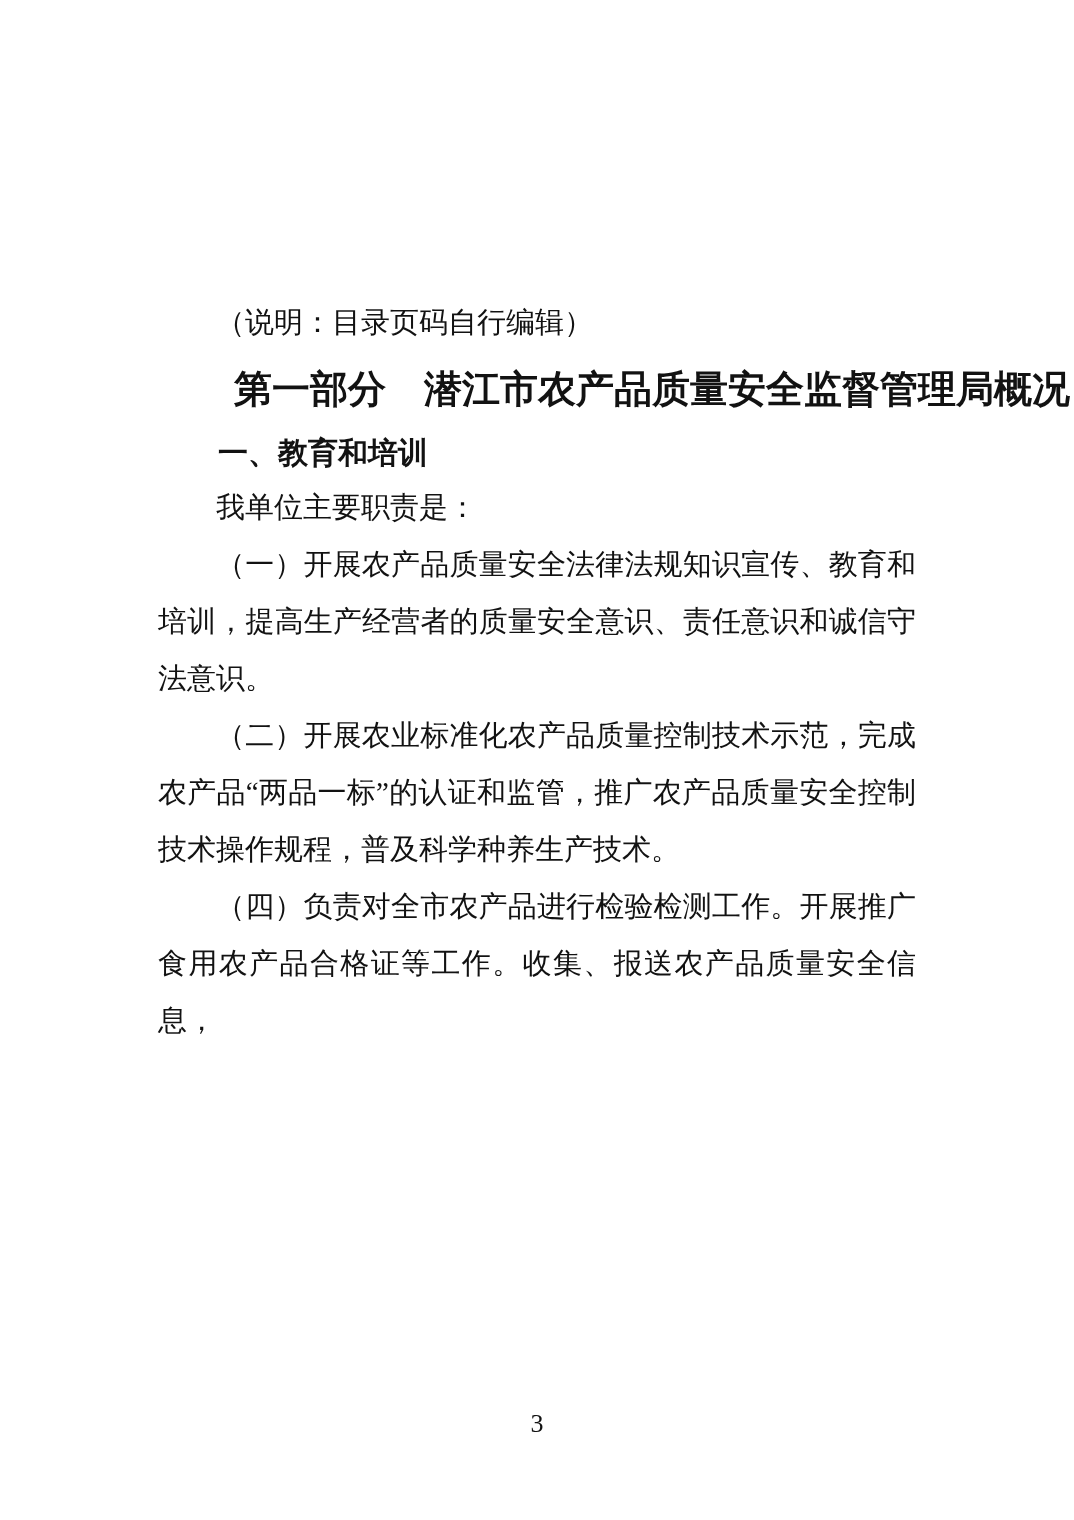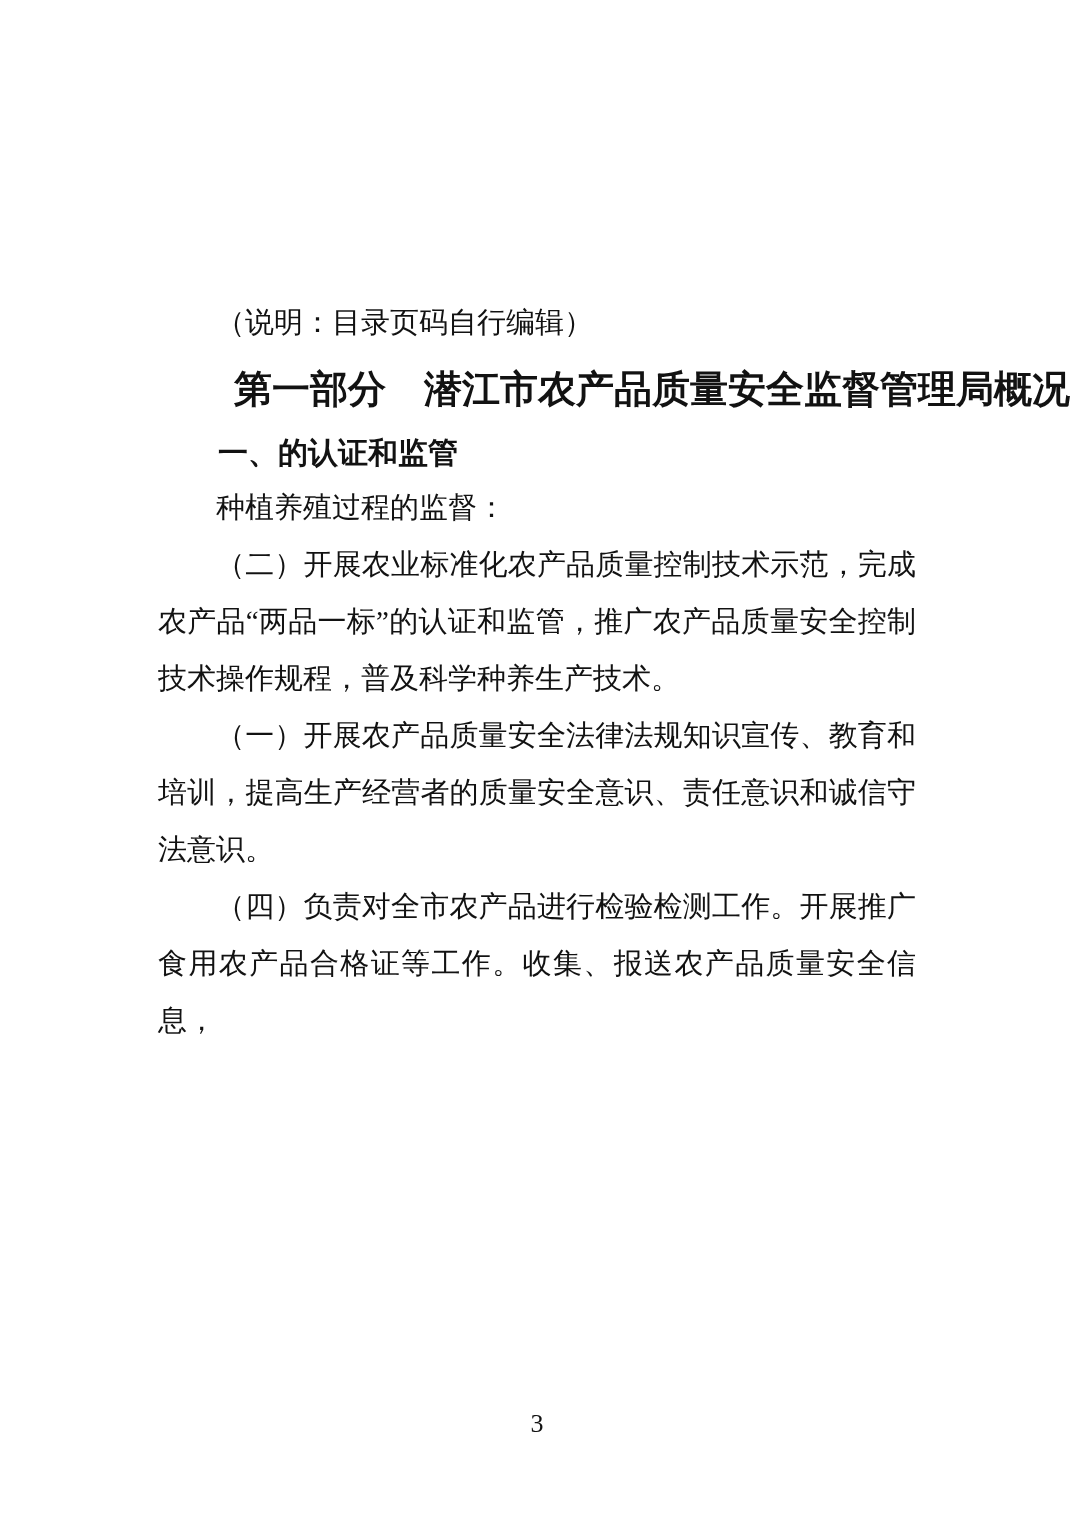--- a/index.html
+++ b/index.html
@@ -65,25 +65,25 @@
   }
 </style>
 </head>
 <body>
 
 <div class="page">
   <p class="note">（说明：目录页码自行编辑）</p>
 
   <div class="heading-part">第一部分　潜江市农产品质量安全监督管理局概况</div>
 
-  <div class="heading-section">一、的认证和监管</div>
+  <div class="heading-section">一、教育和培训</div>
 
-  <p class="body-p">种植养殖过程的监督：</p>
+  <p class="body-p">我单位主要职责是：</p>
+
+  <p class="body-p">（一）开展农产品质量安全法律法规知识宣传、教育和培训，提高生产经营者的质量安全意识、责任意识和诚信守法意识。</p>
 
   <p class="body-p">（二）开展农业标准化农产品质量控制技术示范，完成农产品“两品一标”的认证和监管，推广农产品质量安全控制技术操作规程，普及科学种养生产技术。</p>
-
-  <p class="body-p">（一）开展农产品质量安全法律法规知识宣传、教育和培训，提高生产经营者的质量安全意识、责任意识和诚信守法意识。</p>
 
 
   <p class="body-p">（四）负责对全市农产品进行检验检测工作。开展推广食用农产品合格证等工作。收集、报送农产品质量安全信息，</p>
 
   <div class="page-footer">3</div>
 </div>
 
 </body></html>

